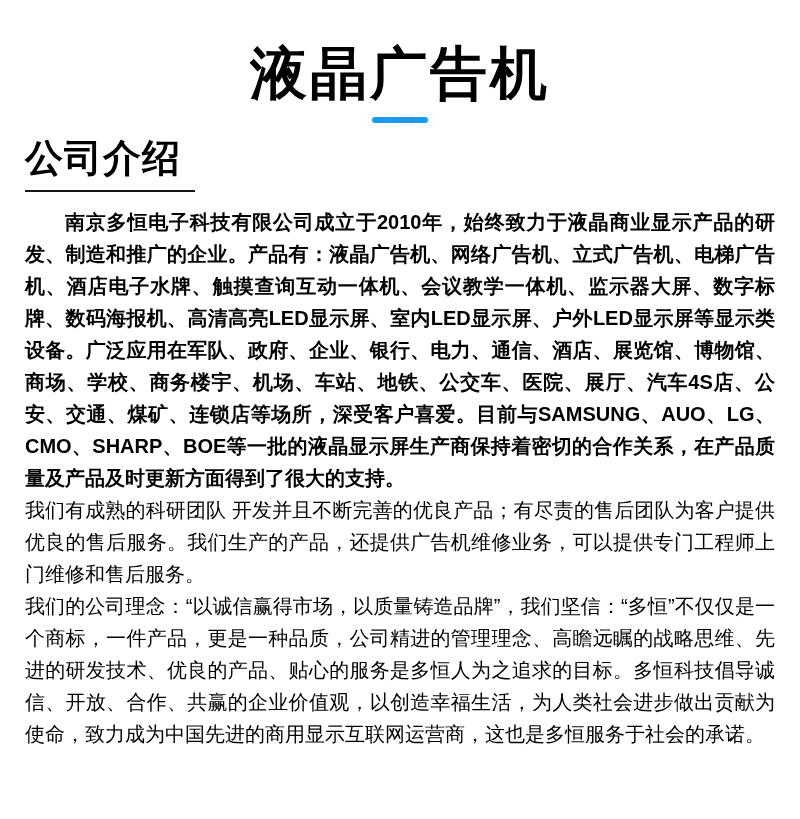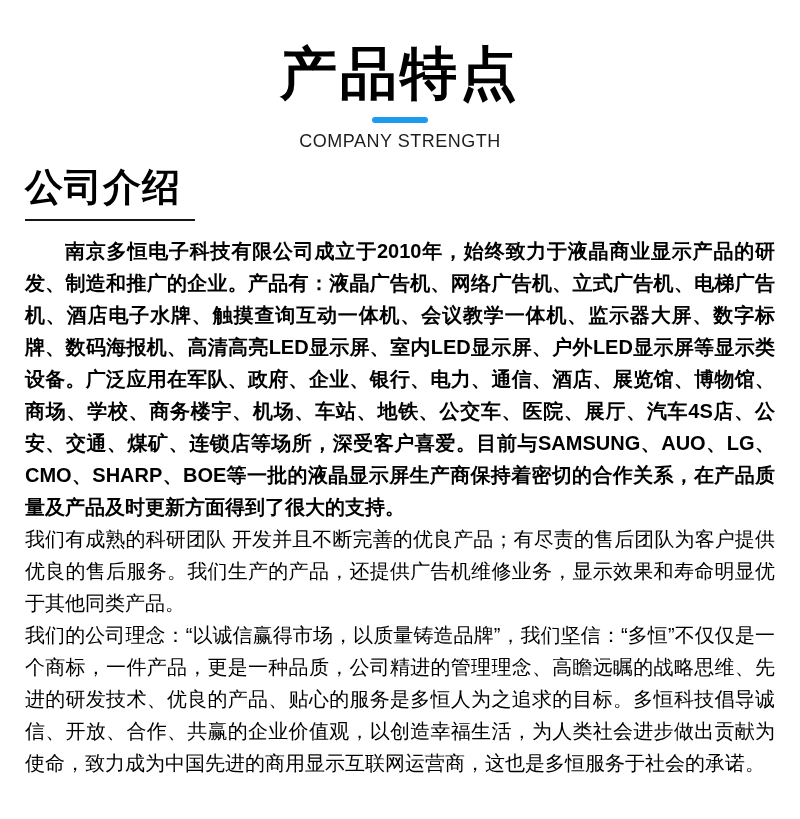--- a/index.html
+++ b/index.html
@@ -67,26 +67,25 @@
   }
   .content p.first-indent {
     text-indent: 2em;
     font-weight: bold;
   }
 </style>
 </head>
 <body>
 
 <div class="header">
-  <h1 class="page-title">产品特点</h1>
+  <h1 class="page-title">液晶广告机</h1>
   <div class="accent-bar" style="background: rgb(27, 154, 240);"></div>
-  <div class="page-subtitle">COMPANY STRENGTH</div>
 </div>
 
 <div class="section-heading-wrap">
   <h2 class="section-heading">公司介绍</h2>
 </div>
 
 <div class="content">
   <p class="first-indent">南京多恒电子科技有限公司成立于2010年，始终致力于液晶商业显示产品的研发、制造和推广的企业。产品有：液晶广告机、网络广告机、立式广告机、电梯广告机、酒店电子水牌、触摸查询互动一体机、会议教学一体机、监示器大屏、数字标牌、数码海报机、高清高亮LED显示屏、室内LED显示屏、户外LED显示屏等显示类设备。广泛应用在军队、政府、企业、银行、电力、通信、酒店、展览馆、博物馆、商场、学校、商务楼宇、机场、车站、地铁、公交车、医院、展厅、汽车4S店、公安、交通、煤矿、连锁店等场所，深受客户喜爱。目前与SAMSUNG、AUO、LG、CMO、SHARP、BOE等一批的液晶显示屏生产商保持着密切的合作关系，在产品质量及产品及时更新方面得到了很大的支持。</p>
-  <p>我们有成熟的科研团队 开发并且不断完善的优良产品；有尽责的售后团队为客户提供优良的售后服务。我们生产的产品，还提供广告机维修业务，显示效果和寿命明显优于其他同类产品。</p>
+  <p>我们有成熟的科研团队 开发并且不断完善的优良产品；有尽责的售后团队为客户提供优良的售后服务。我们生产的产品，还提供广告机维修业务，可以提供专门工程师上门维修和售后服务。</p>
   <p>我们的公司理念：“以诚信赢得市场，以质量铸造品牌”，我们坚信：“多恒”不仅仅是一个商标，一件产品，更是一种品质，公司精进的管理理念、高瞻远瞩的战略思维、先进的研发技术、优良的产品、贴心的服务是多恒人为之追求的目标。多恒科技倡导诚信、开放、合作、共赢的企业价值观，以创造幸福生活，为人类社会进步做出贡献为使命，致力成为中国先进的商用显示互联网运营商，这也是多恒服务于社会的承诺。</p>
 </div>
 
 </body></html>

